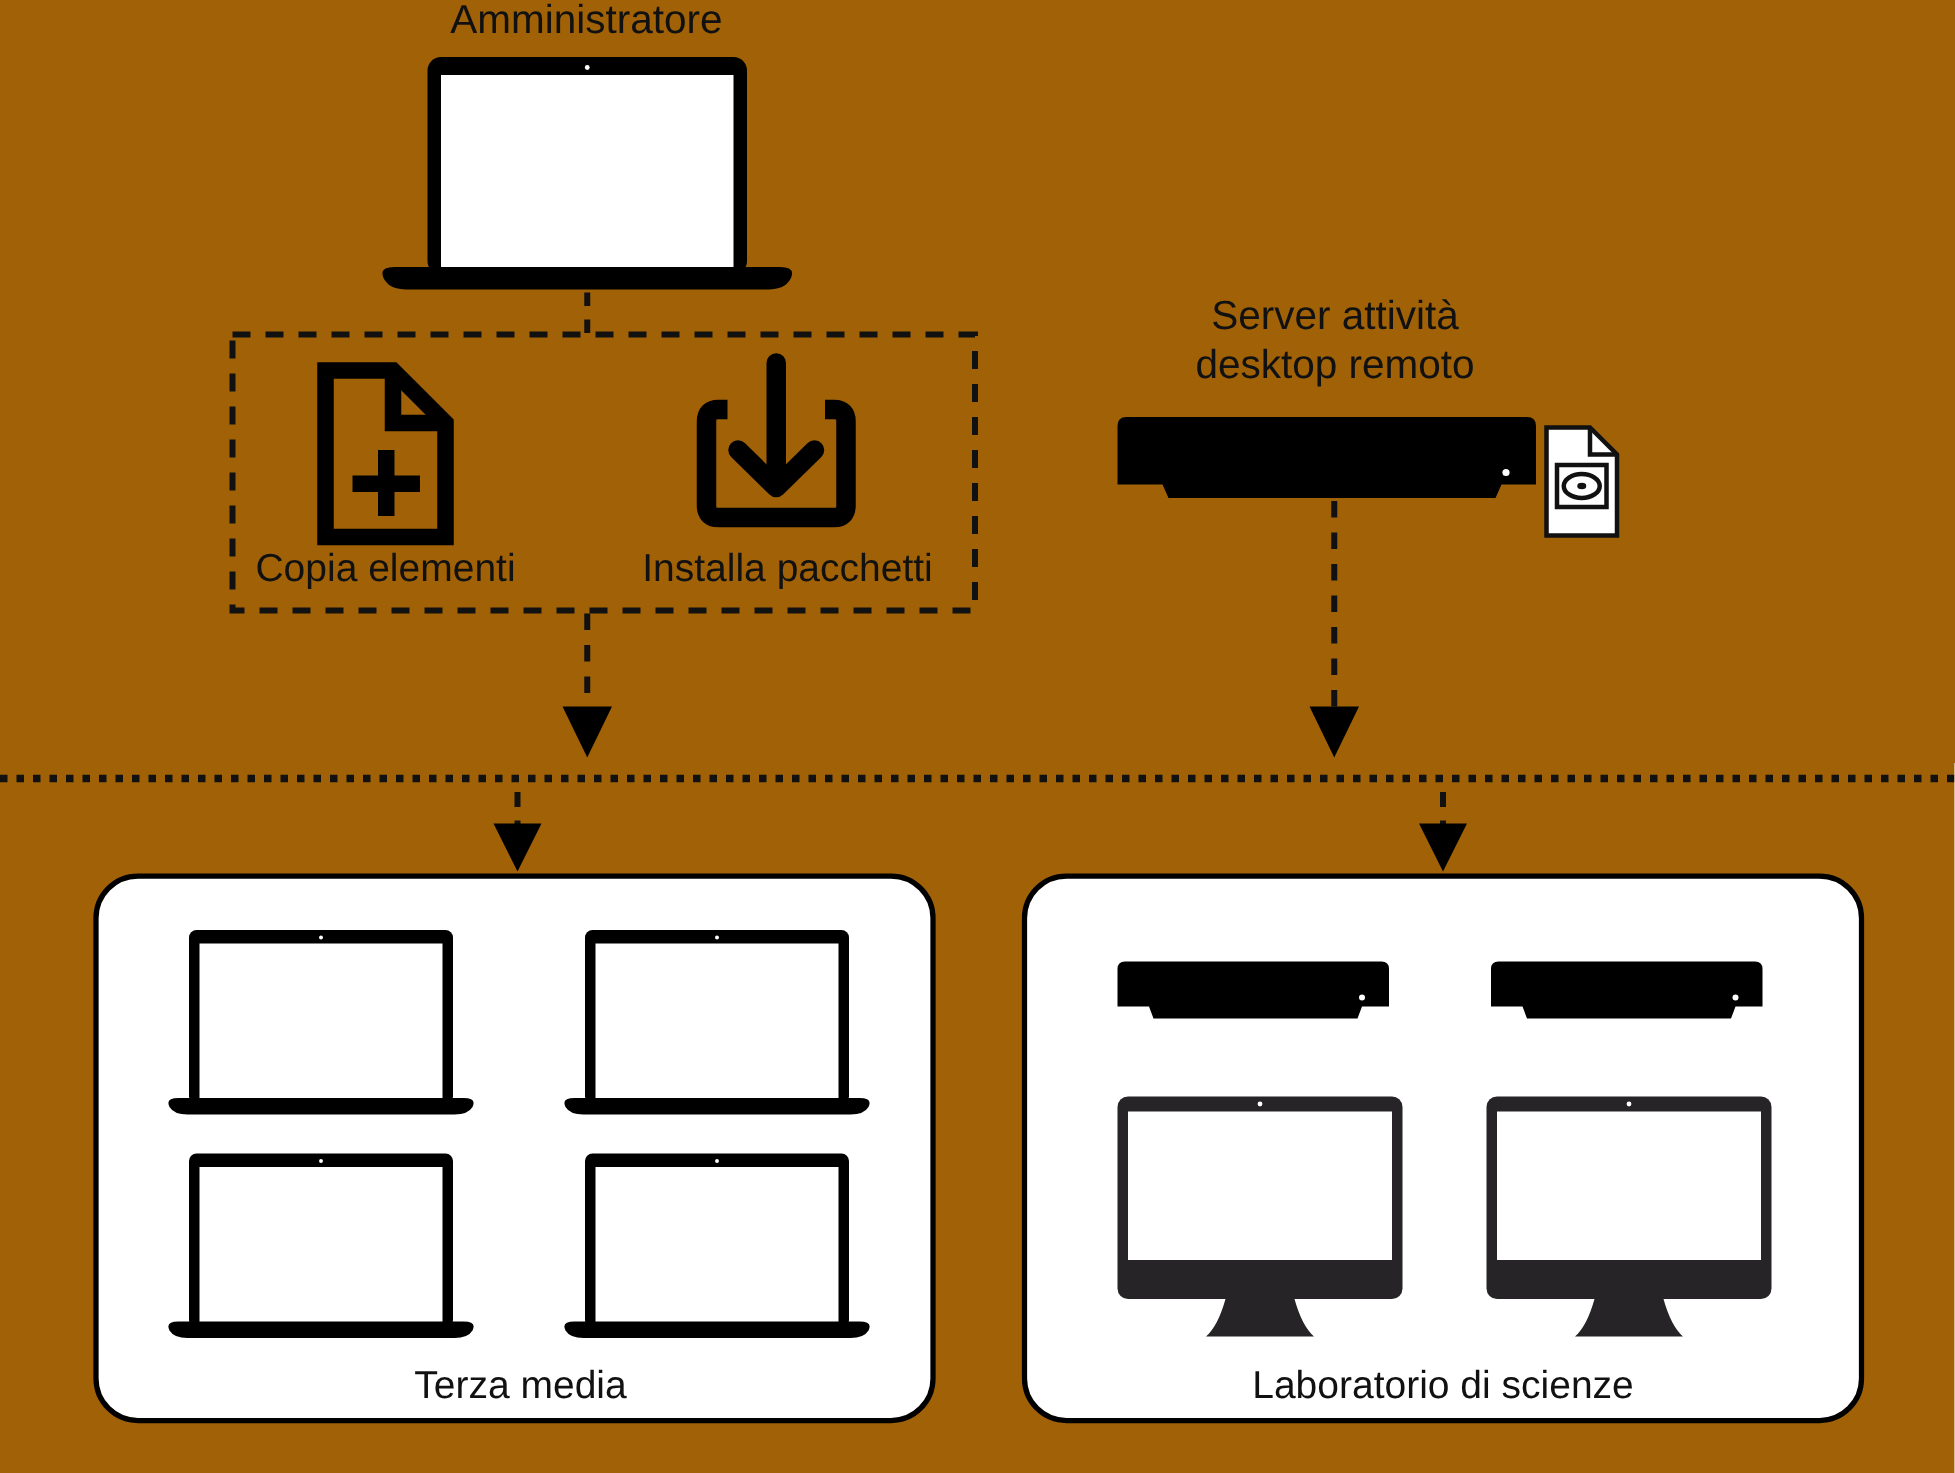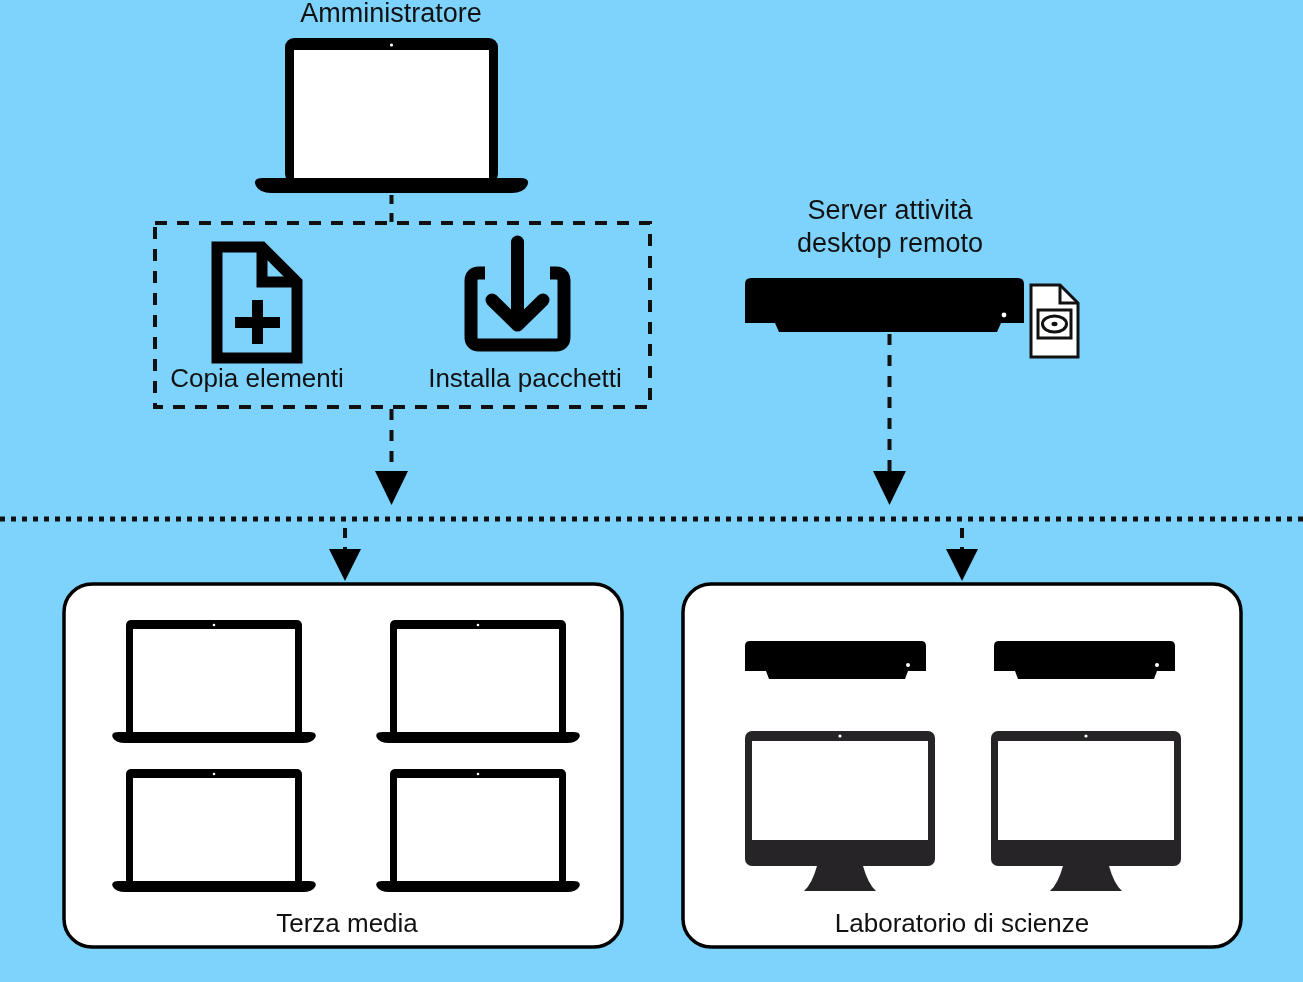--- a/index.html
+++ b/index.html
@@ -10,21 +10,21 @@
   body {
     width: 1303px;
     height: 982px;
     font-family: "Liberation Sans", sans-serif;
     overflow: hidden;
   }
   #diagram-root {
     position: relative;
     width: 1303px;
     height: 982px;
-    background: #7dd3fc;
+    background: #a16207;
   }
   svg.canvas {
     display: block;
     width: 1303px;
     height: 982px;
   }
   text {
     font-family: "Liberation Sans", sans-serif;
     fill: #111111;
   }

